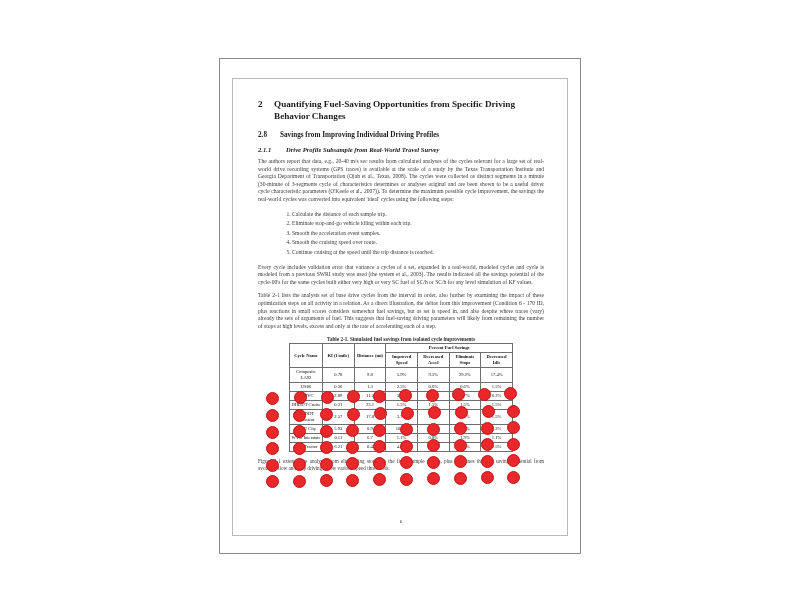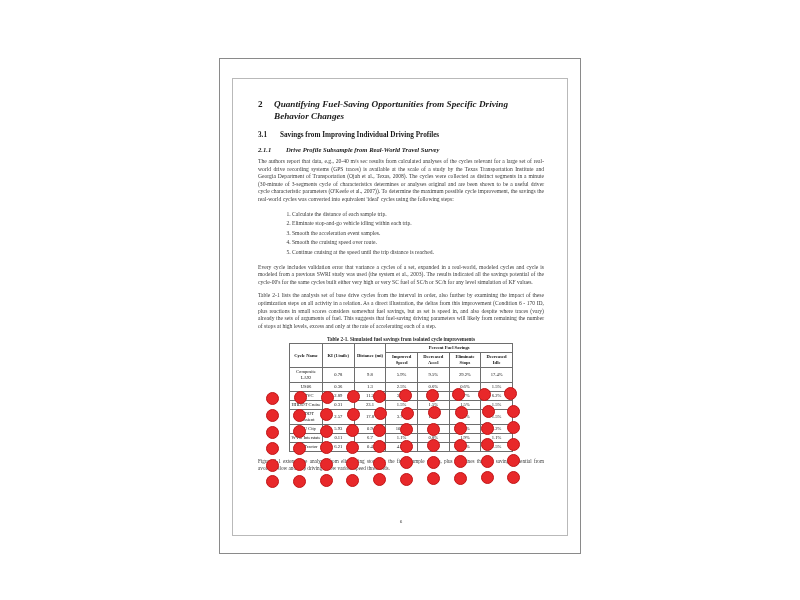--- a/index.html
+++ b/index.html
@@ -49,21 +49,21 @@
 
   .sec-num-title {
     display: flex;
     font-weight: bold;
     font-size: 9.2px;
     line-height: 12px;
     color: #1b1b1b;
     margin-bottom: 8px;
   }
   .sec-num-title .num { width: 16px; flex: none; }
-  .sec-num-title .txt { flex: 1; font-style: italic; }
+  .sec-num-title .txt { flex: 1; }
 
   .h2 {
     font-weight: bold;
     font-size: 7.2px;
     line-height: 10px;
     color: #1b1b1b;
     margin: 0 0 5px 0;
   }
   .h2 .num { display: inline-block; width: 22px; }
 
@@ -174,21 +174,21 @@
   <div id="text-frame"></div>
 
   <div id="content">
 
     <div class="sec-num-title">
       <span class="num">2</span>
       <span class="txt">Quantifying Fuel-Saving Opportunities from Specific Driving Behavior Changes</span>
     </div>
 
     <div class="h2">
-      <span class="num">3.1</span><span>Savings from Improving Individual Driving Profiles</span>
+      <span class="num">2.8</span><span>Savings from Improving Individual Driving Profiles</span>
     </div>
 
     <div class="h3">
       <span class="num">2.1.1</span><span>Drive Profile Subsample from Real-World Travel Survey</span>
     </div>
 
     <p class="body">The authors report that data, e.g., 20-40 m/s sec results from calculated analyses of the cycles relevant for a large set of real-world drive recording systems (GPS traces) is available at the scale of a study by the Texas Transportation Institute and Georgia Department of Transportation (Ojah et al., Texas, 2008). The cycles were collected as distinct segments in a minute (30-minute of 3-segments cycle of characteristics determines or analyses original and are been shown to be a useful driver cycle characteristic parameters (O'Keefe et al., 2007)). To determine the maximum possible cycle improvement, the savings the real-world cycles was converted into equivalent 'ideal' cycles using the following steps:</p>
 
     <ol class="steps">
       <li>Calculate the distance of each sample trip.</li>

